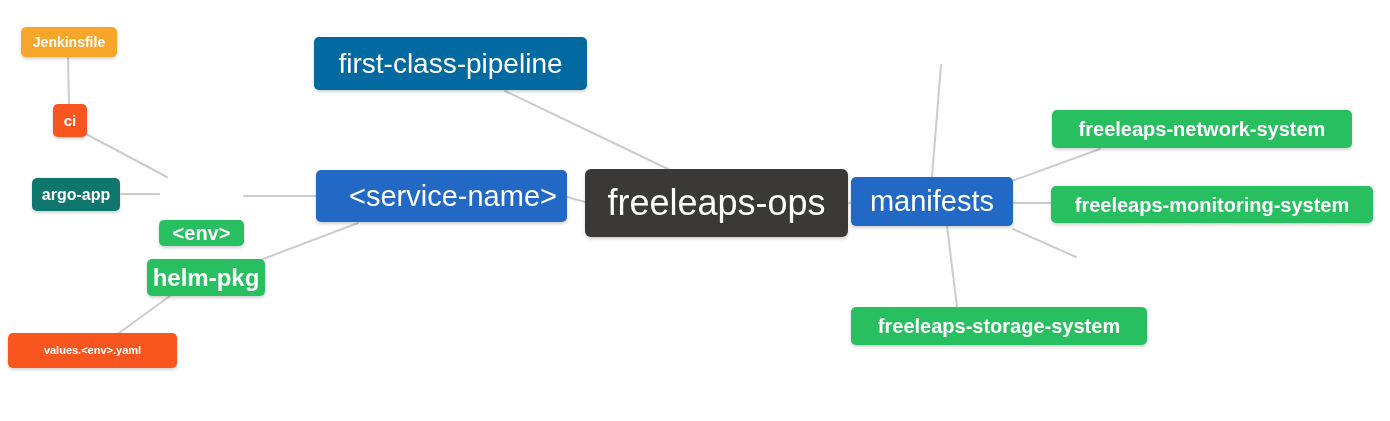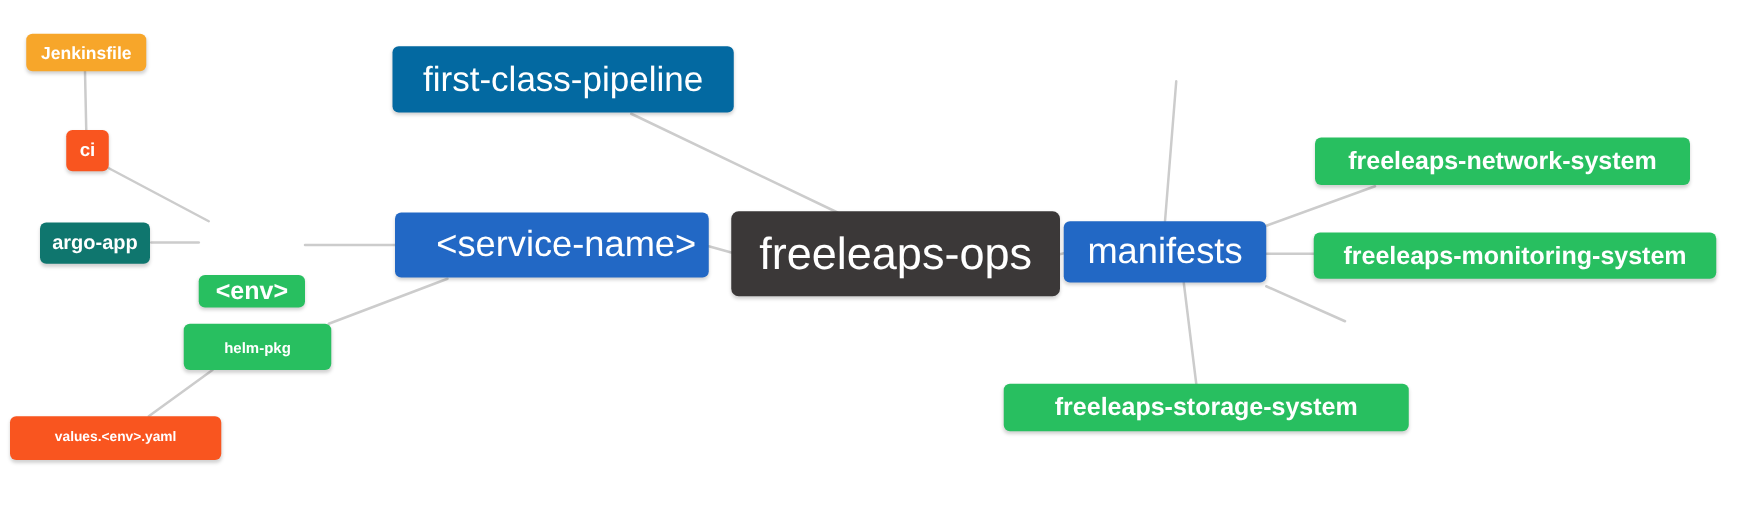--- a/index.html
+++ b/index.html
@@ -66,33 +66,33 @@
   </svg>
 
   <div class="node w-bold" style="left: 21px; top: 27px; width: 96px; height: 30px; font-size: 14px; background: rgb(247, 166, 42);">Jenkinsfile</div>
 
   <div class="node w-bold" style="left: 53px; top: 104px; width: 34px; height: 33px; font-size: 15px; background: rgb(249, 85, 31); text-align: center;">ci</div>
 
   <div class="node w-bold" style="left: 32px; top: 178px; width: 88px; height: 33px; font-size: 16px; background: #0f766e;">argo-app</div>
 
   <div class="node w-bold" style="left: 159px; top: 176px; width: 85px; height: 26px; font-size: 20px; background: rgb(40, 191, 96); margin-top: 44px;">&lt;env&gt;</div>
 
-  <div class="node w-bold" style="left: 147px; top: 259px; width: 118px; height: 37px; font-size: 12px; background: rgb(40, 191, 96);">helm-pkg</div>
+  <div class="node w-bold" style="left: 147px; top: 259px; width: 118px; height: 37px; font-size: 24px; background: rgb(40, 191, 96);">helm-pkg</div>
 
   <div class="node w-bold" style="left: 8px; top: 333px; width: 169px; height: 35px; font-size: 11px; background: rgb(249, 85, 31);">values.&lt;env&gt;.yaml</div>
 
   <div class="node w-normal" style="left: 314px; top: 37px; width: 273px; height: 53px; font-size: 28px; background: #0369a1;">first-class-pipeline</div>
 
   <div class="node w-normal" style="left: 316px; top: 170px; width: 251px; height: 52px; font-size: 29px; background: rgb(34, 104, 197); padding-left: 23px;">&lt;service-name&gt;</div>
 
   <div class="node w-normal" style="left: 585px; top: 169px; width: 263px; height: 68px; font-size: 36px; border-radius: 6px; background: rgb(59, 56, 56);">freeleaps-ops</div>
 
   <div class="node w-normal" style="left: 851px; top: 177px; width: 162px; height: 49px; font-size: 29px; background: rgb(34, 104, 197);">manifests</div>
 
 
   <div class="node w-bold" style="left: 1052px; top: 110px; width: 300px; height: 38px; font-size: 20px; background: rgb(40, 191, 96);">freeleaps-network-system</div>
 
   <div class="node w-bold" style="left: 1051px; top: 186px; width: 322px; height: 37px; font-size: 20px; background: rgb(40, 191, 96);">freeleaps-monitoring-system</div>
 
 
-  <div class="node w-bold" style="left: 803px; top: 307px; width: 324px; height: 38px; font-size: 20px; background: rgb(40, 191, 96);">freeleaps-storage-system</div>
+  <div class="node w-bold" style="left: 851px; top: 307px; width: 296px; height: 38px; font-size: 20px; background: rgb(40, 191, 96);">freeleaps-storage-system</div>
 
 </div>
 
 </body></html>

